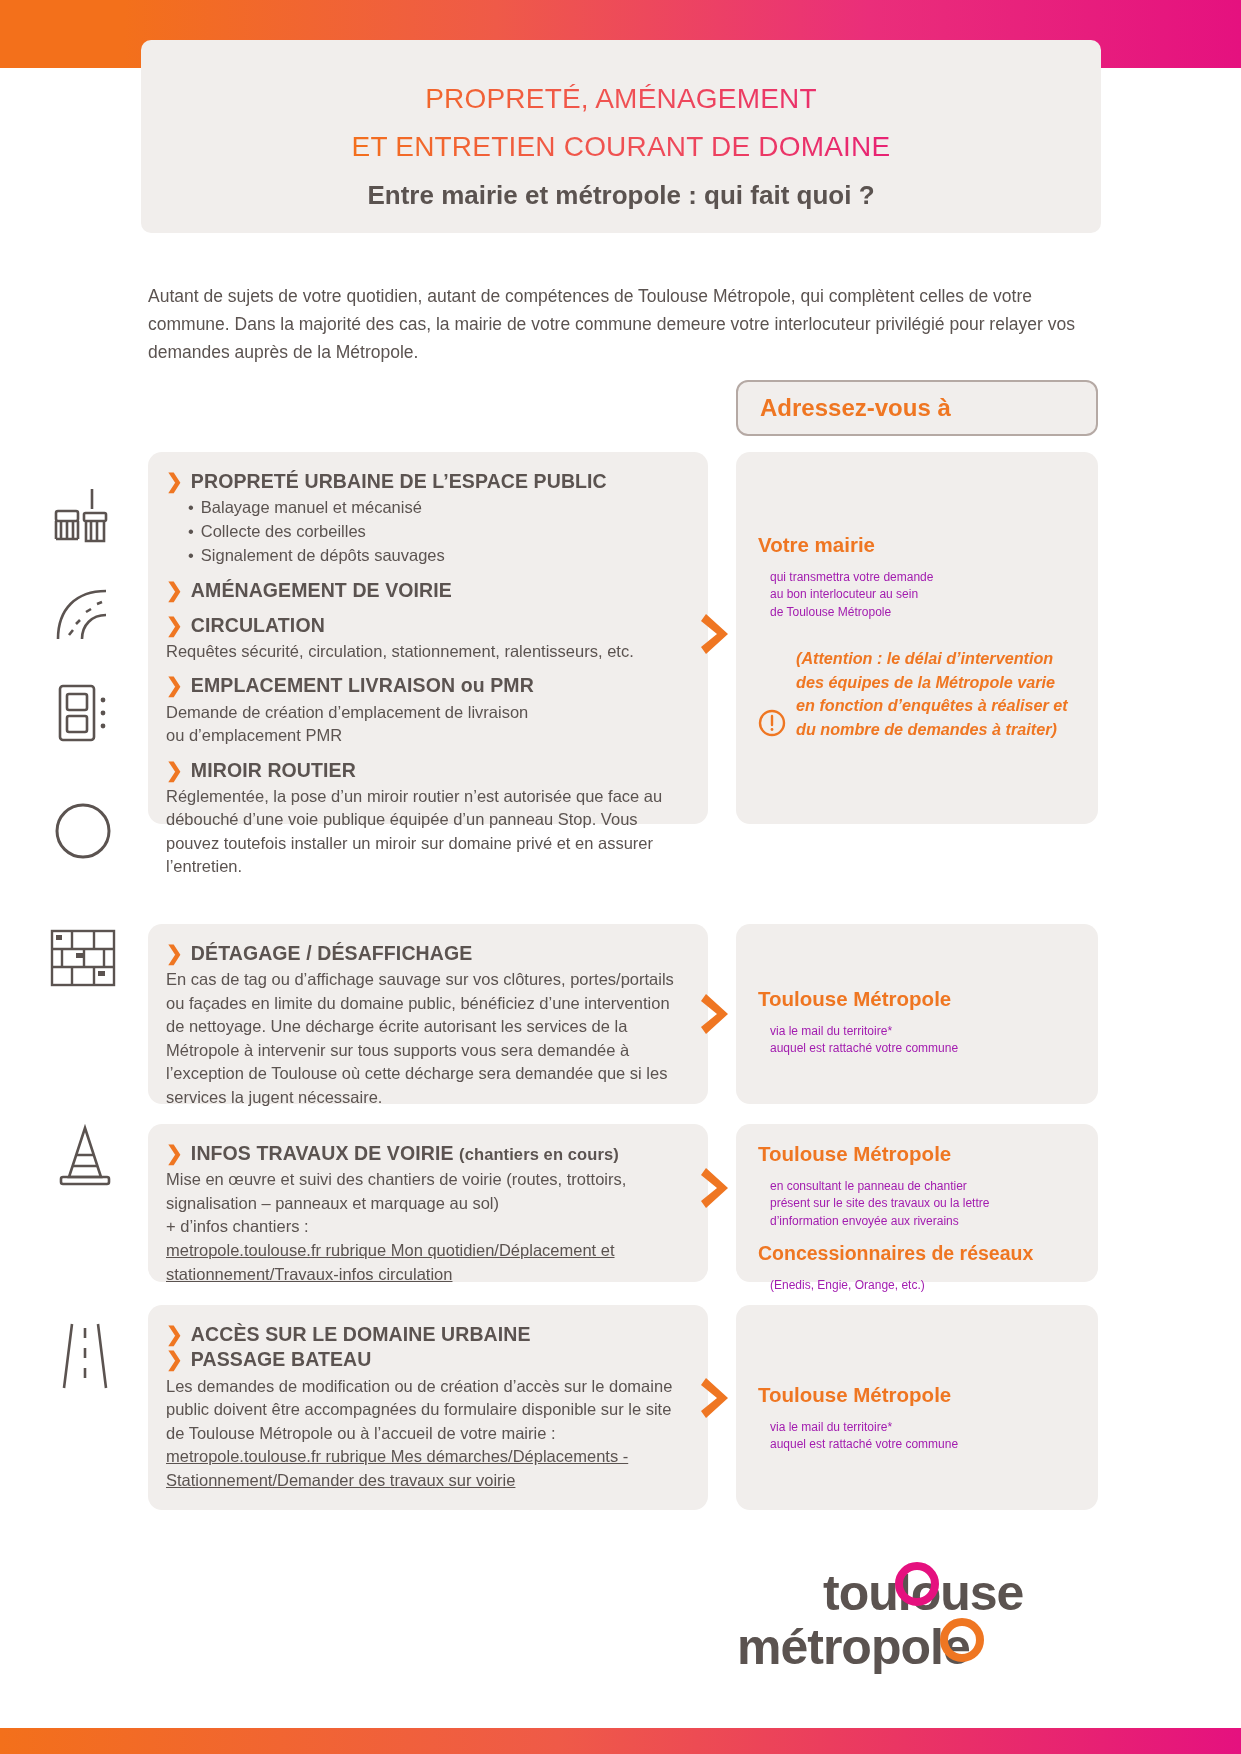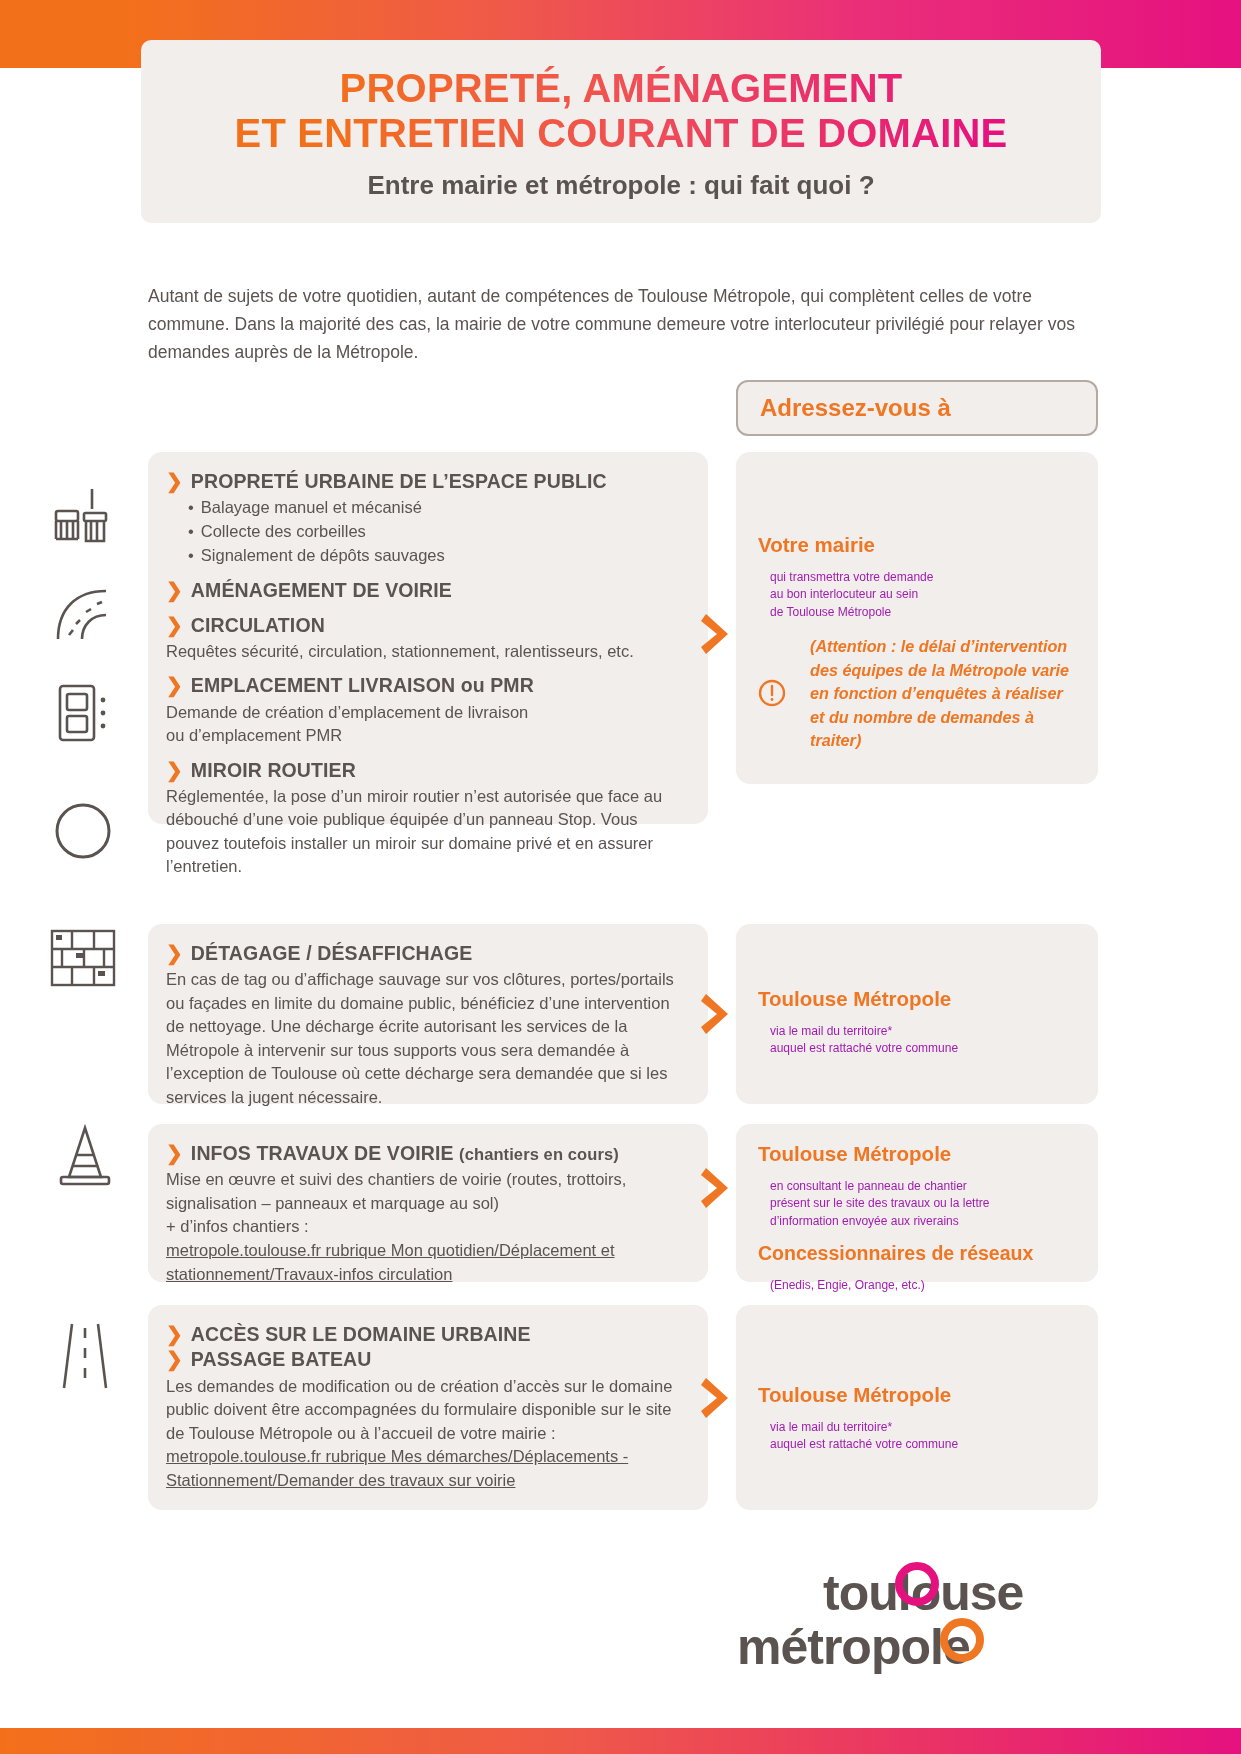--- a/index.html
+++ b/index.html
@@ -26,22 +26,22 @@
 
   
   .title-card{
     position:absolute;left:141px;top:40px;width:960px;
     background:#f1eeec;border-radius:10px;
     padding:26px 30px 22px 30px;
     box-sizing:border-box;
     text-align:center;
   }
   .title-l1,.title-l2{
-    font-weight:bold;font-size:40px;letter-spacing:.2px;line-height:1.12;
-    margin:0;
+    font-weight:normal;font-size:28px;letter-spacing:.2px;line-height:1.12;
+    margin:17px;
     background:linear-gradient(90deg,#f3701b 0%,#f3701b 18%,#ef4f56 52%,#e5117f 92%);
     -webkit-background-clip:text;background-clip:text;
     -webkit-text-fill-color:transparent;color:transparent;
     white-space:nowrap;
   }
   .subtitle{
     margin:14px 0 0 0;font-size:26px;font-weight:bold;color:#5b5350;
   }
 
   
@@ -93,21 +93,21 @@
   ul.bullets li::before{content:"\2022";margin-right:7px;color:#5b5350;}
   .link{
     display:block;text-decoration:underline;color:#5b5350;font-size:16.5px;line-height:1.45;
   }
 
   
   .r-title{font-size:20.5px;font-weight:bold;color:#ef7622;margin:0 0 2px 0;}
   .r-body{font-size:12px;line-height:1.45;color:#a21caf;margin:12px;}
   .r-sub{font-size:19.5px;font-weight:bold;color:#ef7622;margin:4px 0 0 0;}
   .note{
-    display:flex;gap:24px;margin-top:14px;align-items:center;
+    display:flex;gap:10px;margin-top:26px;align-items:flex-end;
   }
   .note-icon{flex:0 0 auto;margin-top:3px;}
   .note-text{
     font-size:16.2px;line-height:1.45;color:#ef7622;font-style:italic;font-weight:bold;
   }
 
   
   .pict{position:absolute;color:#5b5350;}
 
   
@@ -238,21 +238,21 @@
       <div class="item-desc" style="margin-left:0;">Réglementée, la pose d’un miroir routier n’est autorisée que face au débouché d’une voie publique équipée d’un panneau Stop. Vous pouvez toutefois installer un miroir sur domaine privé et en assurer l’entretien.</div>
     </div>
   </div>
 
   <div class="chev" style="left:700px;top:611px;">
     <svg width="34" height="46" viewBox="0 0 34 46">
         <path d="M6 3 L28 23 L6 43 L1 36 L17 23 L1 10 Z" fill="#ef7622"></path>
       </svg>
   </div>
 
-  <div class="cell cell-right" style="top:452px;height:332px;">
+  <div class="cell cell-right" style="top:452px;height:372px;">
     <div style="margin-top:63px;">
       <div class="r-title">Votre mairie</div>
       <div class="r-body" style="white-space:pre-line;">qui transmettra votre demande
 au bon interlocuteur au sein
 de Toulouse Métropole</div>
     </div>
     <div class="note">
       <span class="note-icon">
         <svg width="28" height="28" viewBox="0 0 28 28" fill="none" stroke="#ef7622" stroke-width="2.4">
           <circle cx="14" cy="14" r="12"></circle>

